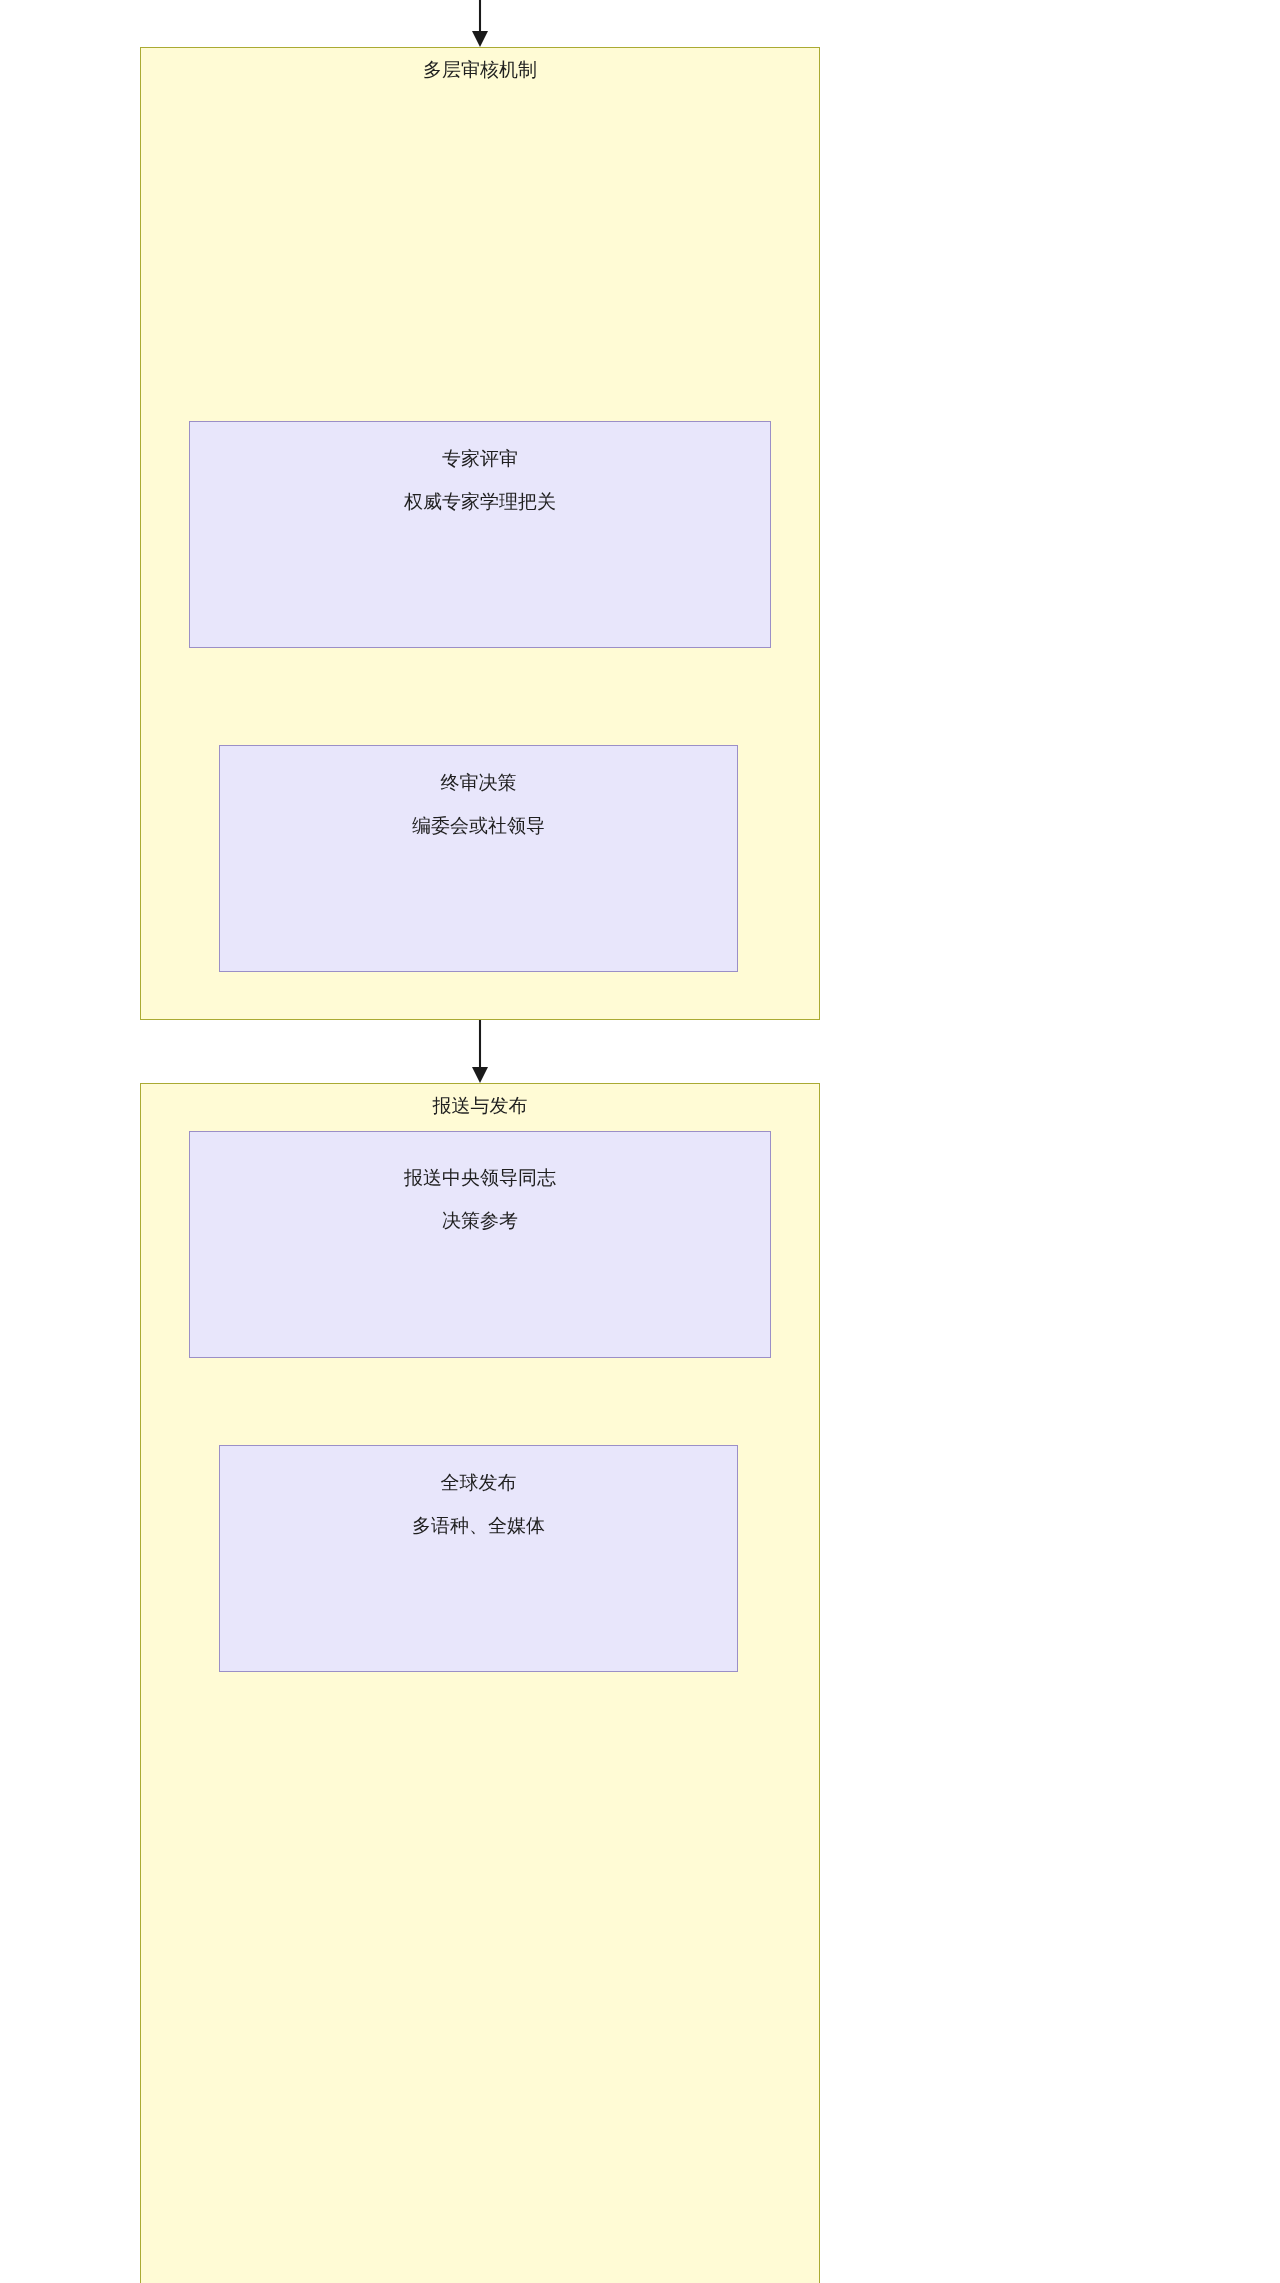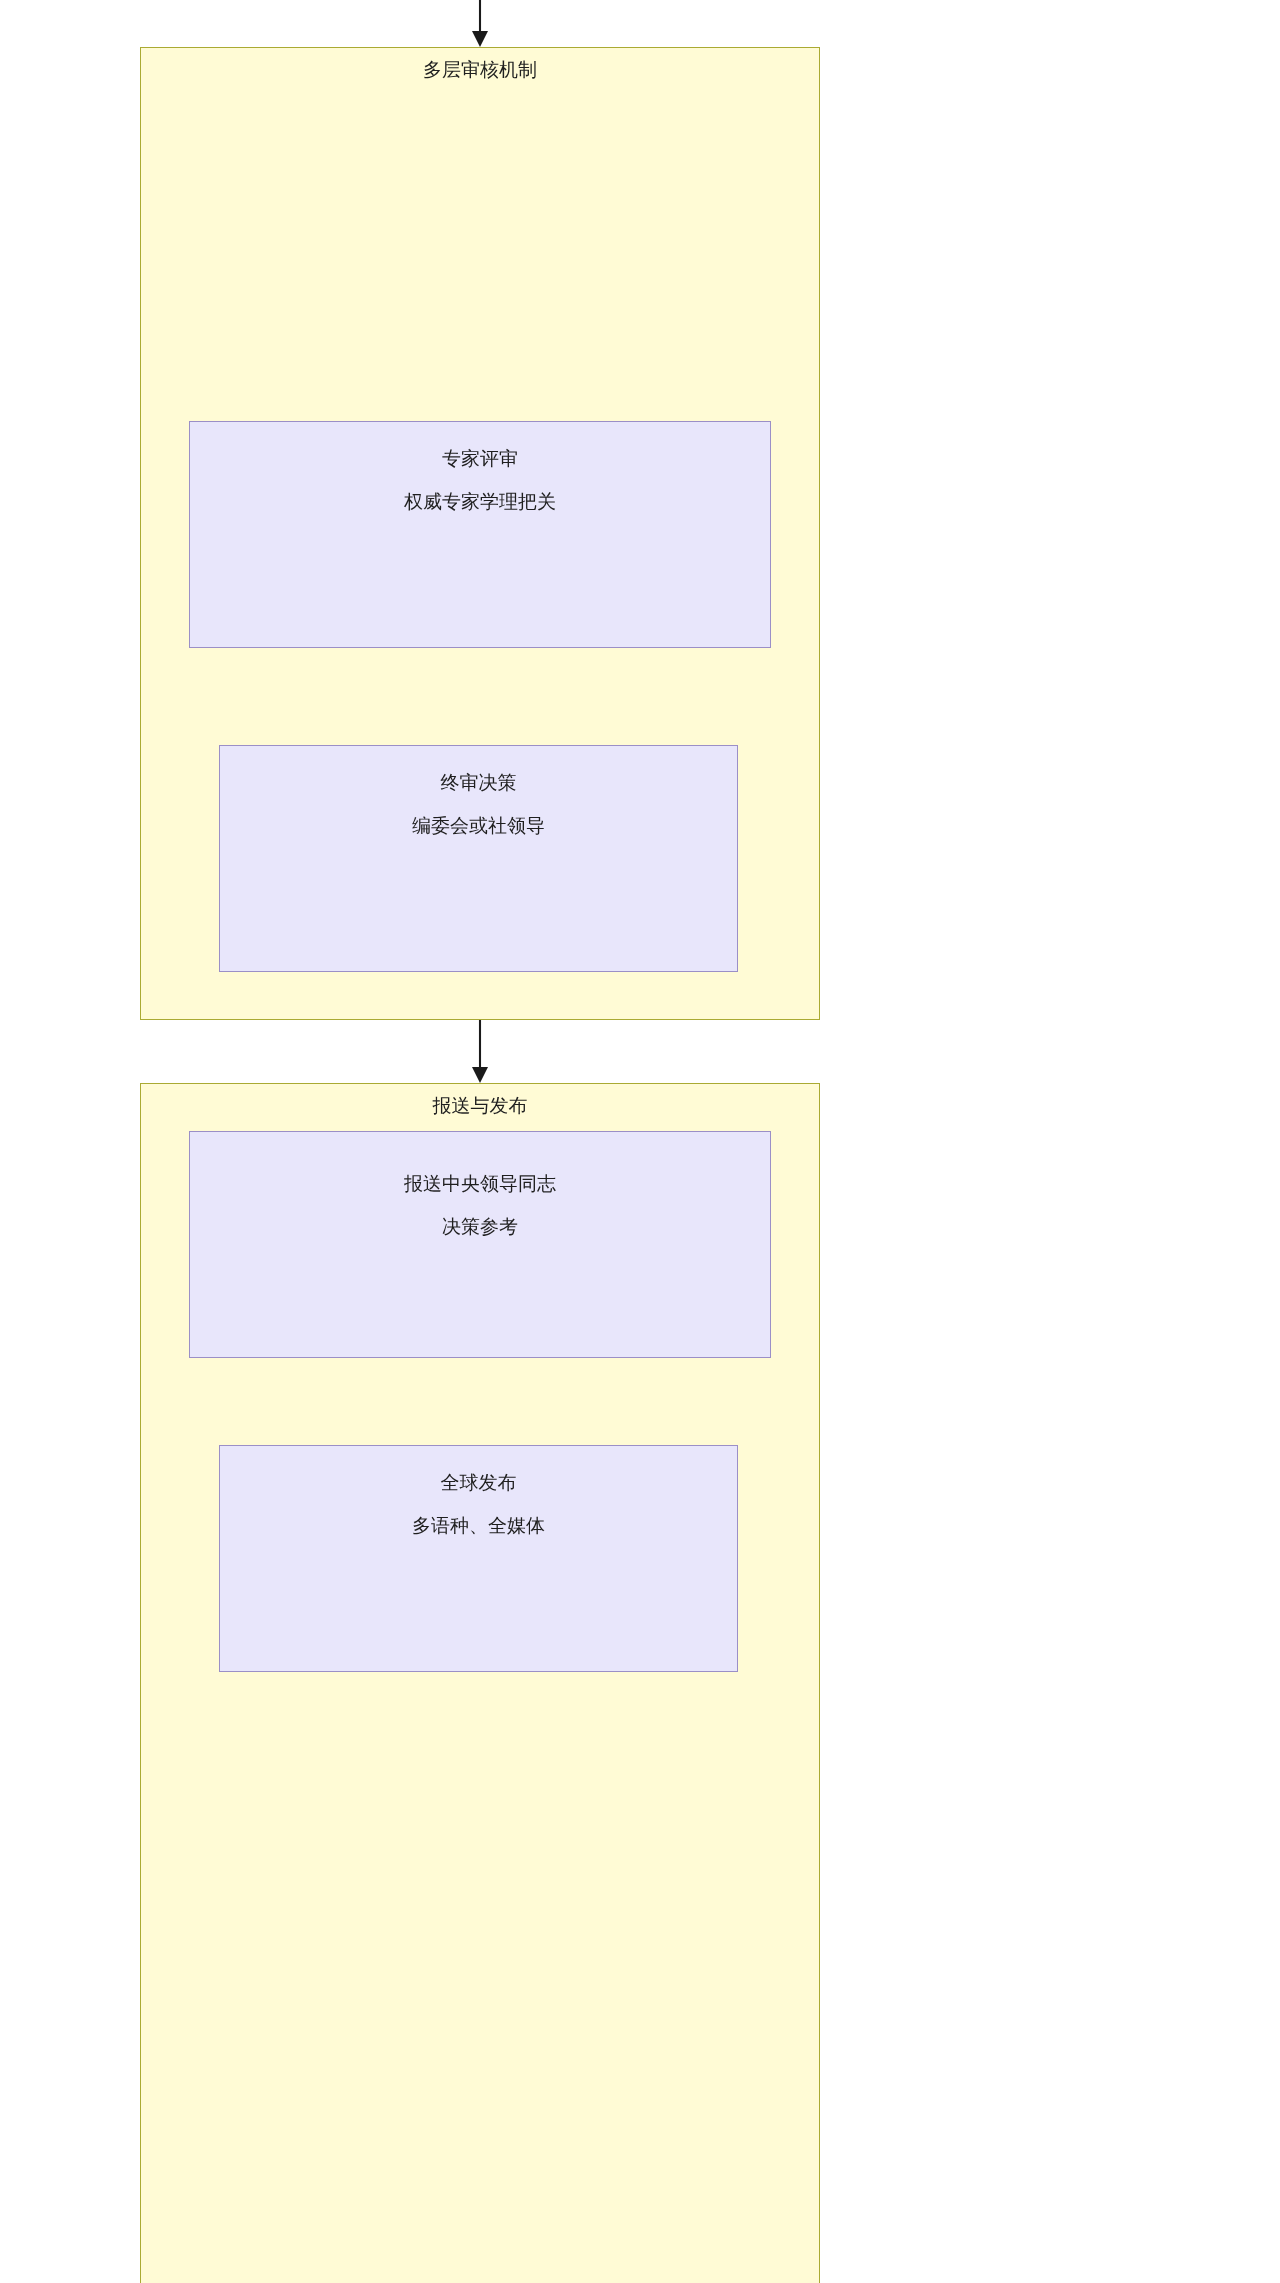--- a/index.html
+++ b/index.html
@@ -101,21 +101,21 @@
       <span class="l1">专家评审</span>
       <span class="l2">权威专家学理把关</span>
     </div>
   </div>
 
   <div class="subgraph" style="left:100px;top:1083px;width:680px;height:1536px;">
     <div class="subgraph-title" style="top:10px;">报送与发布</div>
   </div>
 
   <div class="node" style="left:149px;top:1131px;width:582px;height:227px;">
-    <div class="node-label" style="top:30px;">
+    <div class="node-label" style="top:24px;">
       <span class="l1">报送中央领导同志</span>
       <span class="l2">决策参考</span>
     </div>
   </div>
 
   <div class="node" style="left:179px;top:1445px;width:519px;height:227px;">
     <div class="node-label" style="top:15px;">
       <span class="l1">全球发布</span>
       <span class="l2">多语种、全媒体</span>
     </div>

